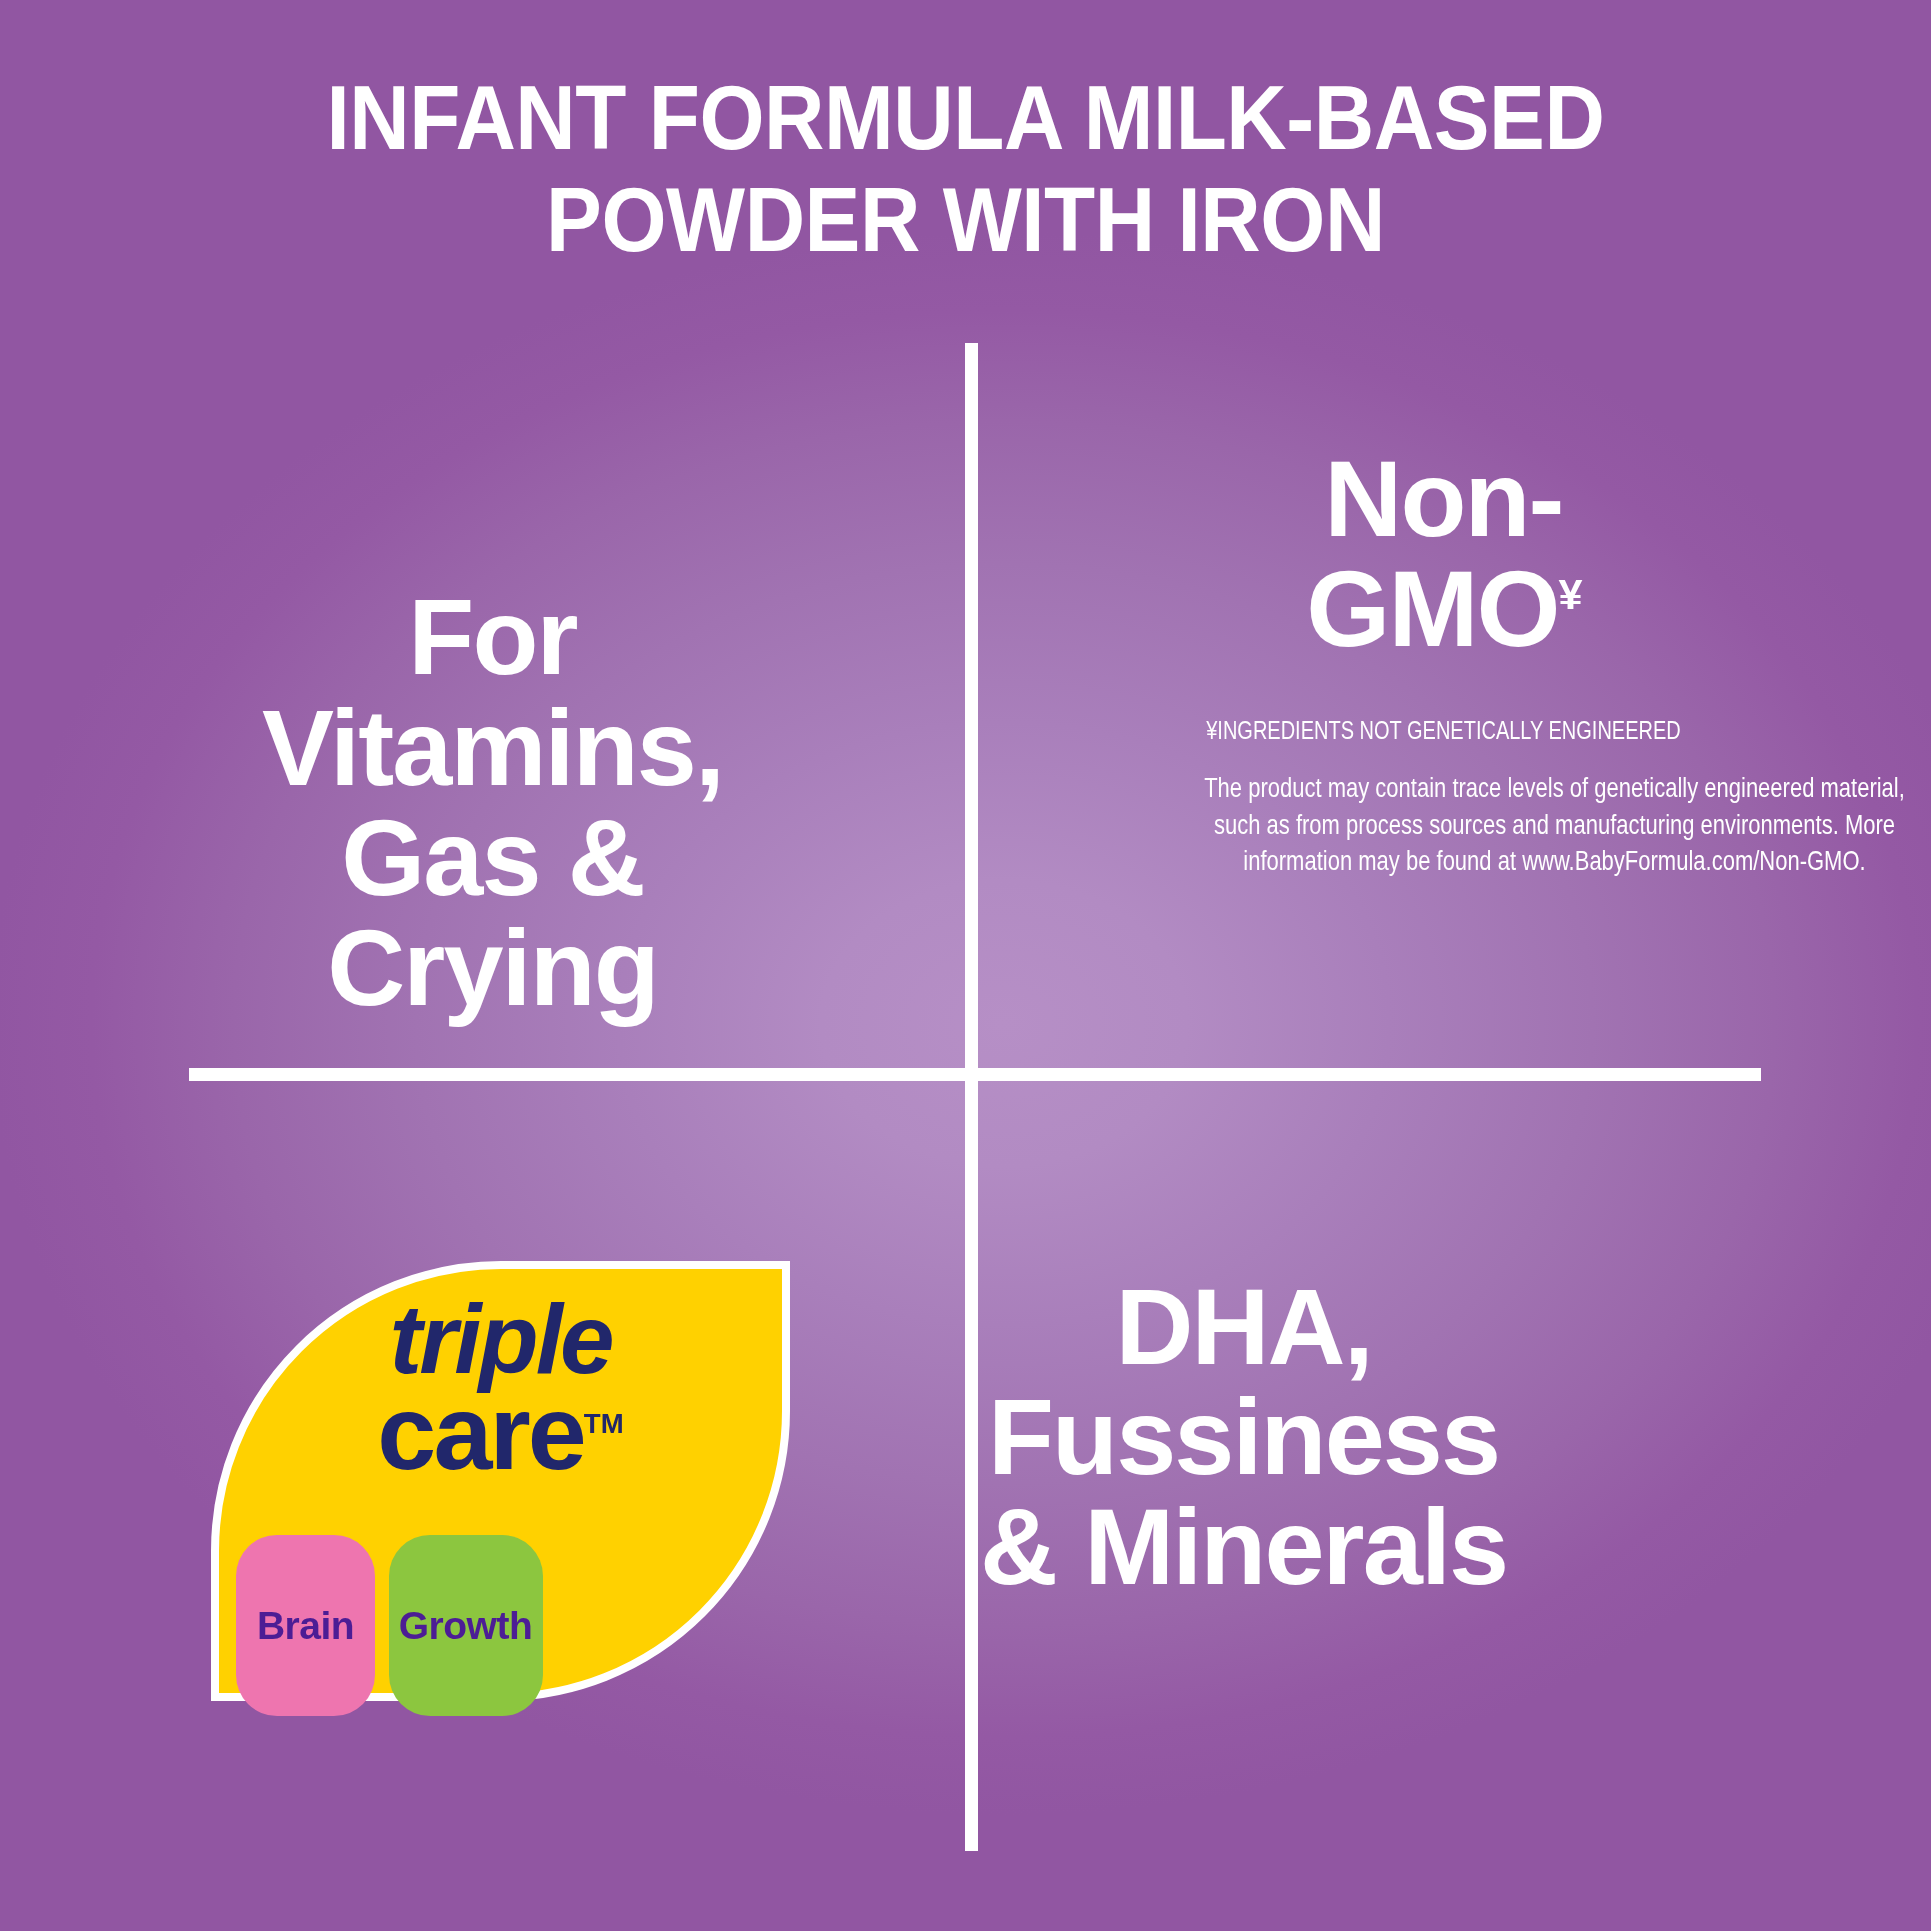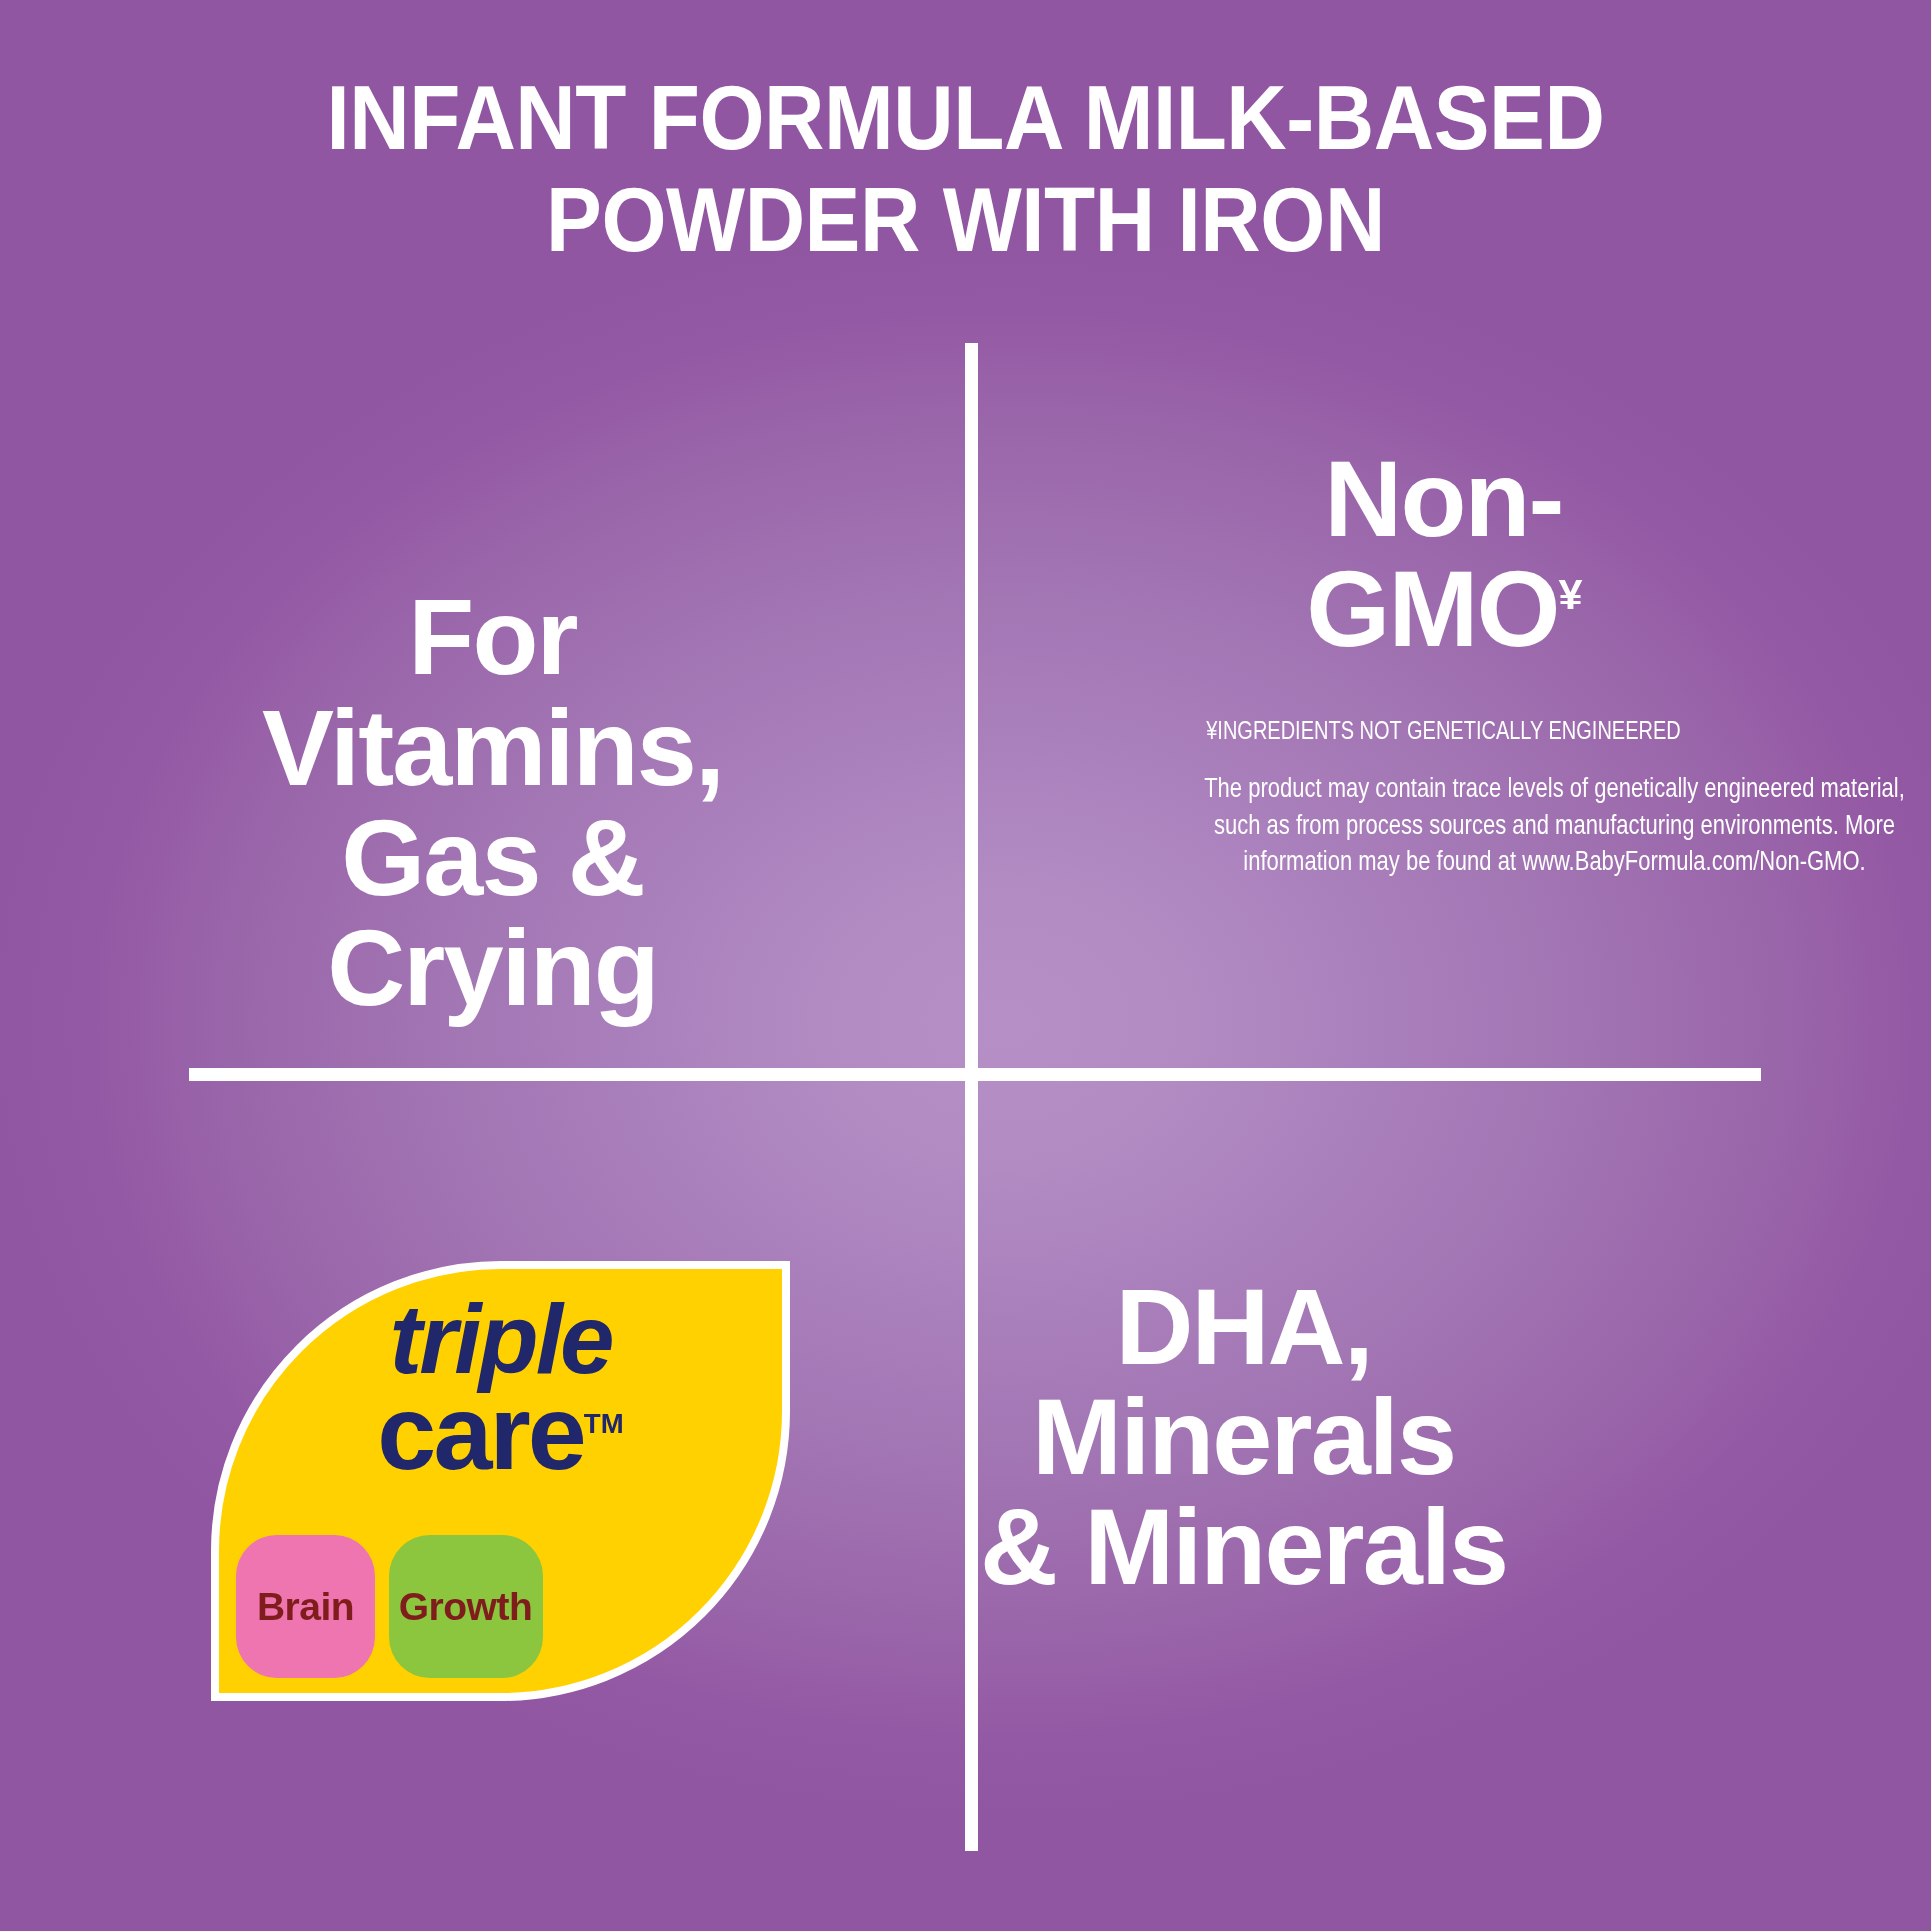--- a/index.html
+++ b/index.html
@@ -193,26 +193,26 @@
   #triplecare-pills {
     position: absolute;
     left: 25px;
     top: 274px;
     width: 570px;
     display: flex;
     gap: 13.5px;
   }
   .pill {
     width: 139px;
-    height: 143px;
+    height: 181px;
     border-radius: 41px;
     display: flex;
     align-items: center;
     justify-content: center;
-    color: #7f1d1d;
+    color: #4c1d95;
     font-weight: 700;
     font-size: 39px;
     letter-spacing: -0.5px;
   }
   #pill-brain  { background: #ee75af; }
   #pill-eye    { background: #f49a21; }
   #pill-growth { background: #8cc63f; width: 154px; }
 
   
   #quad-dha {
@@ -285,19 +285,19 @@
         <div class="pill" id="pill-growth">
           <span>Growth</span>
         </div>
       </div>
     </div>
   </div>
 
   <div class="quad" id="quad-dha">
     <div id="dha-heading">
       <span class="hl">DHA,</span>
-      <span class="hl">Minerals</span>
+      <span class="hl">Fussiness</span>
       <span class="hl">&amp; Minerals</span>
     </div>
   </div>
 
 </div>
 
 
 </body></html>

